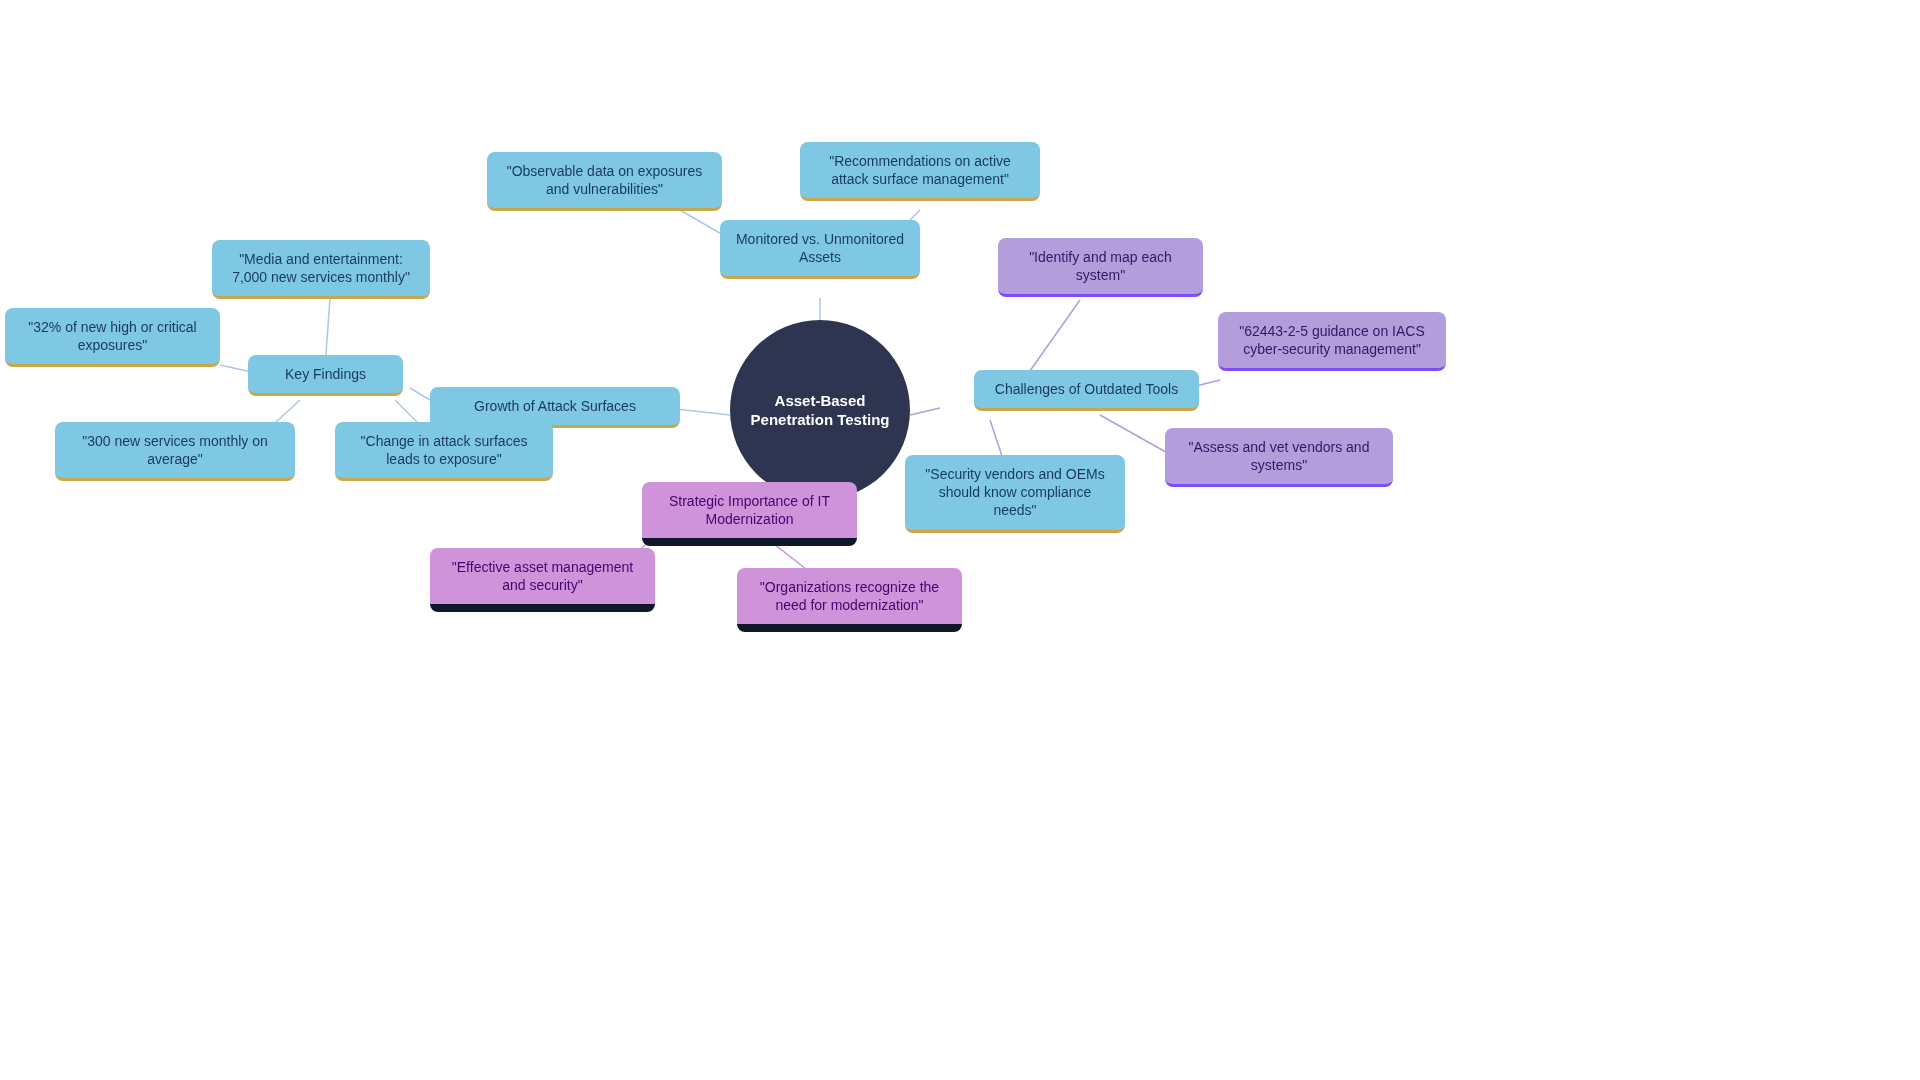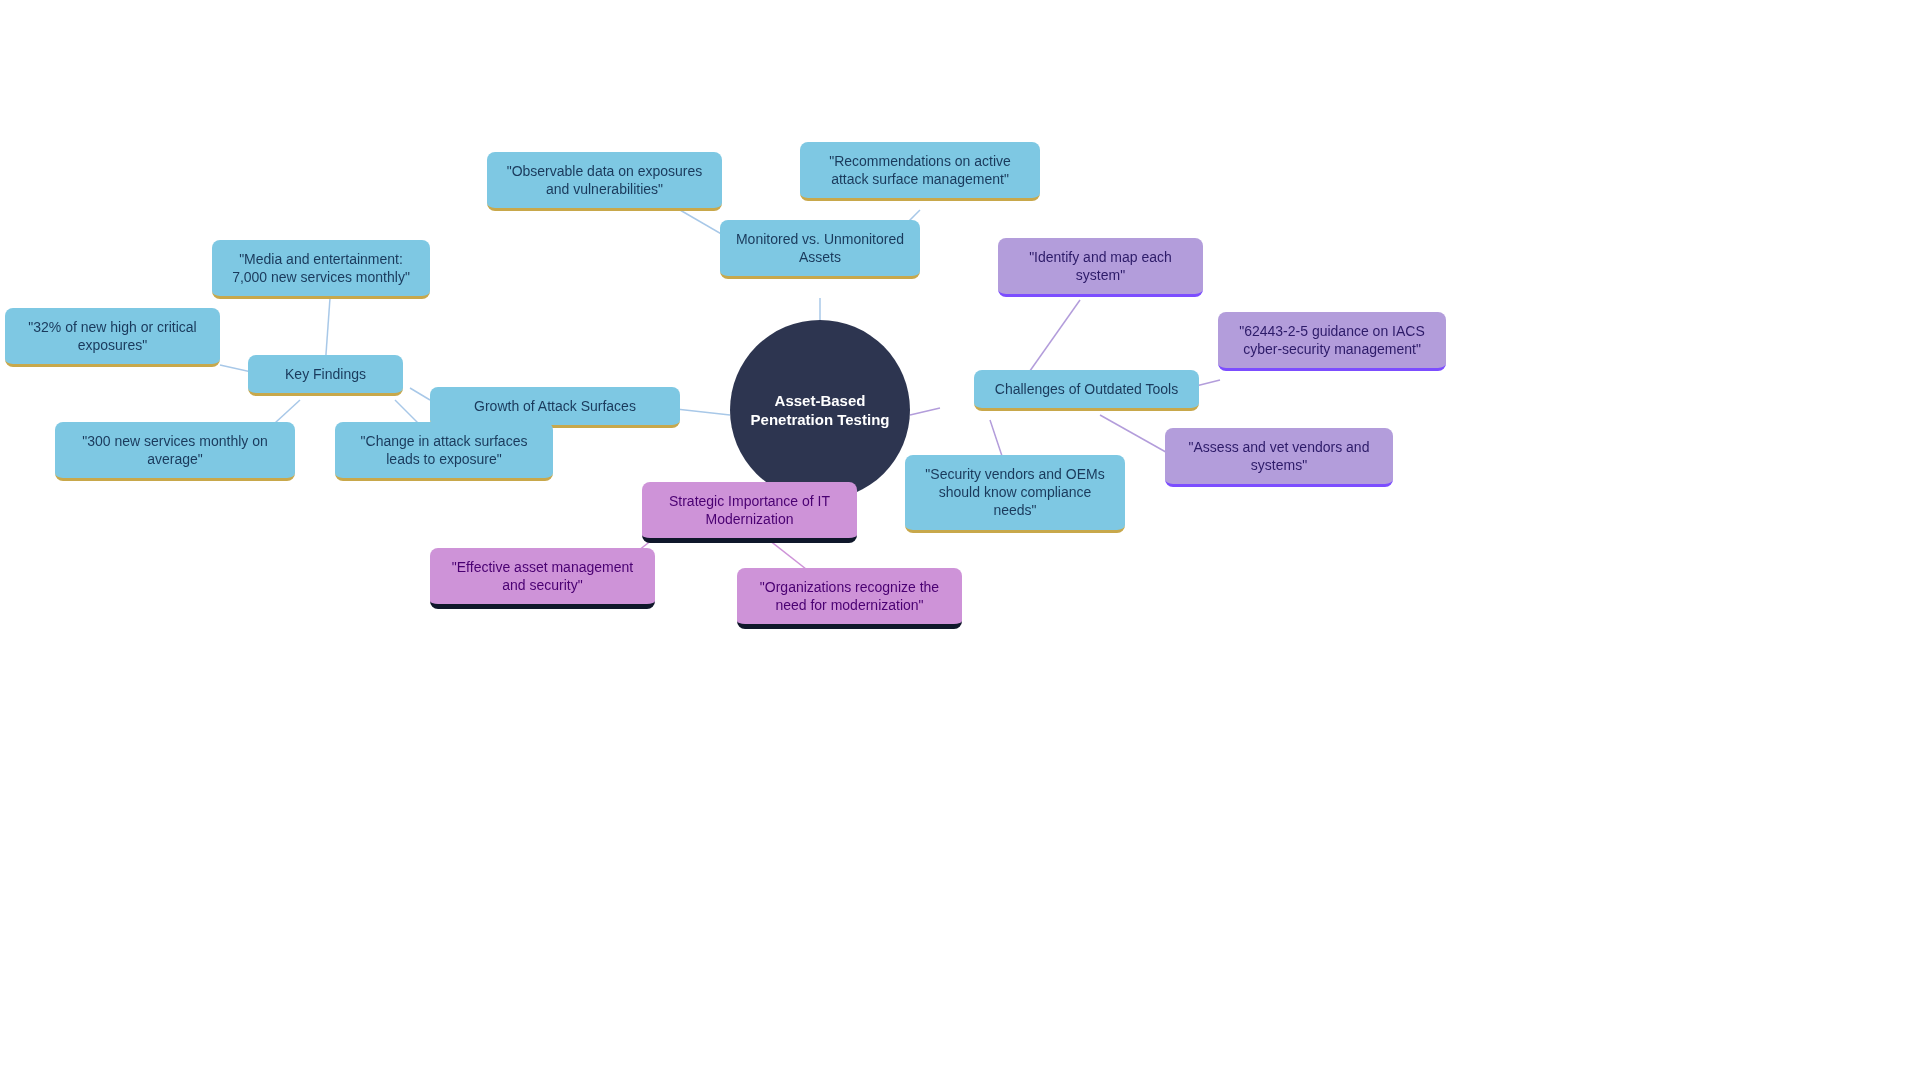--- a/index.html
+++ b/index.html
@@ -52,21 +52,21 @@
       border-bottom: 3px solid #c8a84b;
     }
     .purple-node {
       background: #b39ddb;
       color: #2d1b69;
       border-bottom: 3px solid #7c4dff;
     }
     .pink-node {
       background: #ce93d8;
       color: #4a0072;
-      border-bottom: 5px solid #0f172a;
+      border-bottom: 8px solid #0f172a;
     }
     
     .node-monitored { left: 720px; top: 230px; width: 200px; }
     .node-obs-data { left: 490px; top: 160px; width: 230px; }
     .node-recommendations { left: 800px; top: 148px; width: 235px; }
     .node-growth { left: 430px; top: 380px; width: 210px; }
     .node-key-findings { left: 255px; top: 360px; width: 155px; }
     .node-media { left: 215px; top: 248px; width: 215px; }
     .node-32percent { left: 10px; top: 318px; width: 210px; }
     .node-300services { left: 60px; top: 430px; width: 230px; }

